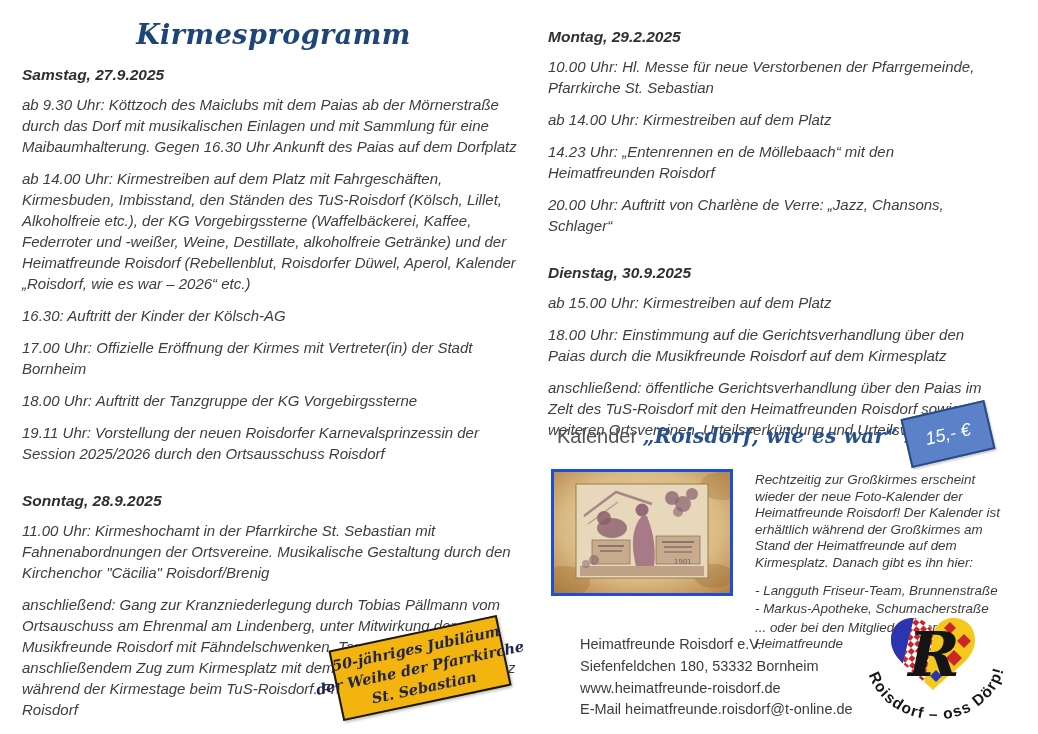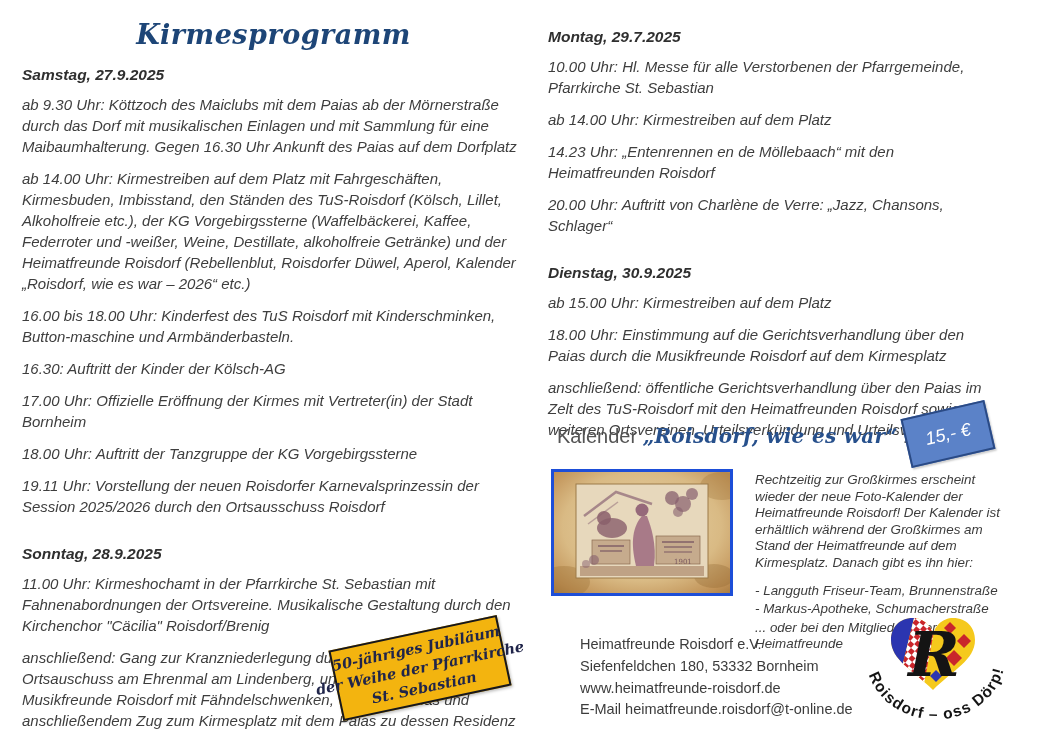--- a/index.html
+++ b/index.html
@@ -57,39 +57,38 @@
 
 <div class="page">
 
   <div class="col-left">
     <h1 class="flyer-title">Kirmesprogramm</h1>
 
     <div class="sec">
       <h2 class="day-heading">Samstag, 27.9.2025</h2>
       <p class="event">ab 9.30 Uhr: Köttzoch des Maiclubs mit dem Paias ab der Mörnerstraße durch das Dorf mit musikalischen Einlagen und mit Sammlung für eine Maibaumhalterung. Gegen 16.30 Uhr Ankunft des Paias auf dem Dorfplatz</p>
       <p class="event">ab 14.00 Uhr: Kirmestreiben auf dem Platz mit Fahrgeschäften, Kirmesbuden, Imbisstand, den Ständen des TuS-Roisdorf (Kölsch, Lillet, Alkoholfreie etc.), der KG Vorgebirgssterne (Waffelbäckerei, Kaffee, Federroter und -weißer, Weine, Destillate, alkoholfreie Getränke) und der Heimatfreunde Roisdorf (Rebellenblut, Roisdorfer Düwel, Aperol, Kalender „Roisdorf, wie es war – 2026“ etc.)</p>
-      <p class="event">16.00 bis 18.00 Uhr: Kinderfest des TuS Roisdorf mit Kinderschminken, Button-maschine und Armbänderbasteln.</p>
       <p class="event">16.30: Auftritt der Kinder der Kölsch-AG</p>
       <p class="event">17.00 Uhr: Offizielle Eröffnung der Kirmes mit Vertreter(in) der Stadt Bornheim</p>
       <p class="event">18.00 Uhr: Auftritt der Tanzgruppe der KG Vorgebirgssterne</p>
       <p class="event">19.11 Uhr: Vorstellung der neuen Roisdorfer Karnevalsprinzessin der Session 2025/2026 durch den Ortsausschuss Roisdorf</p>
     </div>
 
     <div class="sec">
       <h2 class="day-heading">Sonntag, 28.9.2025</h2>
       <p class="event">11.00 Uhr: Kirmeshochamt in der Pfarrkirche St. Sebastian mit Fahnenabordnungen der Ortsvereine. Musikalische Gestaltung durch den Kirchenchor "Cäcilia" Roisdorf/Brenig</p>
       <p class="event">anschließend: Gang zur Kranzniederlegung durch Tobias Pällmann vom Ortsauschuss am Ehrenmal am Lindenberg, unter Mitwirkung der Musikfreunde Roisdorf mit Fähndelschwenken, Tanz des Paias und anschließendem Zug zum Kirmesplatz mit dem Paias zu dessen Residenz während der Kirmestage beim TuS-Roisdorf. Frühschoppen des TuS-Roisdorf</p>
 
     </div>
   </div>
 
   <div class="col-right">
     <div class="sec">
-      <h2 class="day-heading">Montag, 29.7.2025</h2>
-      <p class="event">10.00 Uhr: Hl. Messe für alle Verstorbenen der Pfarrgemeinde, Pfarrkirche  St. Sebastian</p>
+      <h2 class="day-heading">Montag, 29.2.2025</h2>
+      <p class="event">10.00 Uhr: Hl. Messe für neue Verstorbenen der Pfarrgemeinde, Pfarrkirche  St. Sebastian</p>
       <p class="event">ab 14.00 Uhr: Kirmestreiben auf dem Platz</p>
       <p class="event">14.23 Uhr: „Entenrennen en de Möllebaach“ mit den Heimatfreunden Roisdorf</p>
       <p class="event">20.00 Uhr: Auftritt von Charlène de Verre: „Jazz, Chansons, Schlager“</p>
     </div>
 
     <div class="sec">
       <h2 class="day-heading">Dienstag, 30.9.2025</h2>
       <p class="event">ab 15.00 Uhr: Kirmestreiben auf dem Platz</p>
       <p class="event">18.00 Uhr: Einstimmung auf die Gerichtsverhandlung über den Paias durch die Musikfreunde Roisdorf auf dem Kirmesplatz</p>
       <p class="event">anschließend: öffentliche Gerichtsverhandlung über den Paias im Zelt des TuS-Roisdorf mit den Heimatfreunden Roisdorf sowie weiteren Ortsvereinen, Urteilsverkündung und Urteilsvollstreckung</p>

